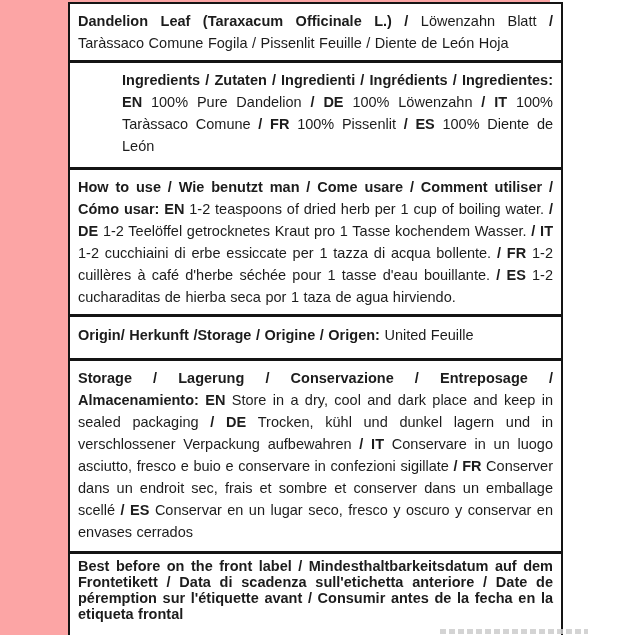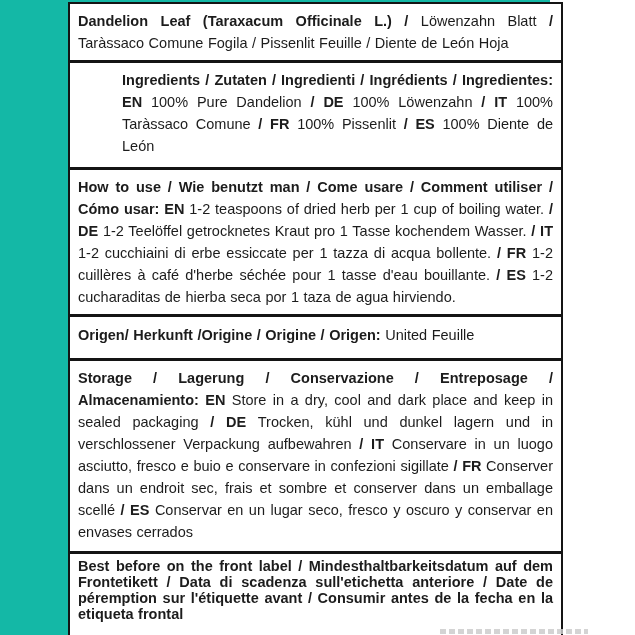--- a/index.html
+++ b/index.html
@@ -8,21 +8,21 @@
     width: 635px;
     height: 635px;
     background: #ffffff;
     overflow: hidden;
     font-family: "Liberation Sans", "DejaVu Sans", sans-serif;
   }
   .page {
     position: relative;
     width: 550px;
     height: 635px;
-    background: #14b8a6;
+    background: #fca5a5;
   }
   .label-box {
     position: absolute;
     left: 68px;
     top: 2px;
     width: 495px;
     height: 640px;
     box-sizing: border-box;
     border: 2px solid #141414;
     border-bottom: none;
@@ -77,21 +77,21 @@
 
     <div class="sep"></div>
 
     <div class="section s-howto">
       <p><span class="b">How to use / Wie benutzt man / Come usare / Comment utiliser / Cómo usar: EN </span><span>1-2 teaspoons of dried herb per 1 cup of boiling water. </span><span class="b">/ DE </span><span>1-2 Teelöffel getrocknetes Kraut pro 1 Tasse kochendem Wasser. </span><span class="b">/ IT </span><span>1-2 cucchiaini di erbe essiccate per 1 tazza di acqua bollente. </span><span class="b">/ FR </span><span>1-2 cuillères à café d'herbe séchée pour 1 tasse d'eau bouillante. </span><span class="b">/ ES </span><span>1-2 cucharaditas de hierba seca por 1 taza de agua hirviendo.</span></p>
     </div>
 
     <div class="sep"></div>
 
     <div class="section s-origin">
-      <p><span class="b">Origen/ Herkunft /Origine / Origine / Origen: </span><span>United Feuille</span></p>
+      <p><span class="b">Origin/ Herkunft /Storage / Origine / Origen: </span><span>United Feuille</span></p>
     </div>
 
     <div class="sep"></div>
 
     <div class="section s-storage">
       <p><span class="b">Storage / Lagerung / Conservazione / Entreposage / Almacenamiento: EN </span><span>Store in a dry, cool and dark place and keep in sealed packaging </span><span class="b">/ DE </span><span>Trocken, kühl und dunkel lagern und in verschlossener Verpackung aufbewahren </span><span class="b">/ IT </span><span>Conservare in un luogo asciutto, fresco e buio e conservare in confezioni sigillate </span><span class="b">/ FR </span><span>Conserver dans un endroit sec, frais et sombre et conserver dans un emballage scellé </span><span class="b">/ ES </span><span>Conservar en un lugar seco, fresco y oscuro y conservar en envases cerrados</span></p>
     </div>
 
     <div class="sep"></div>
 

